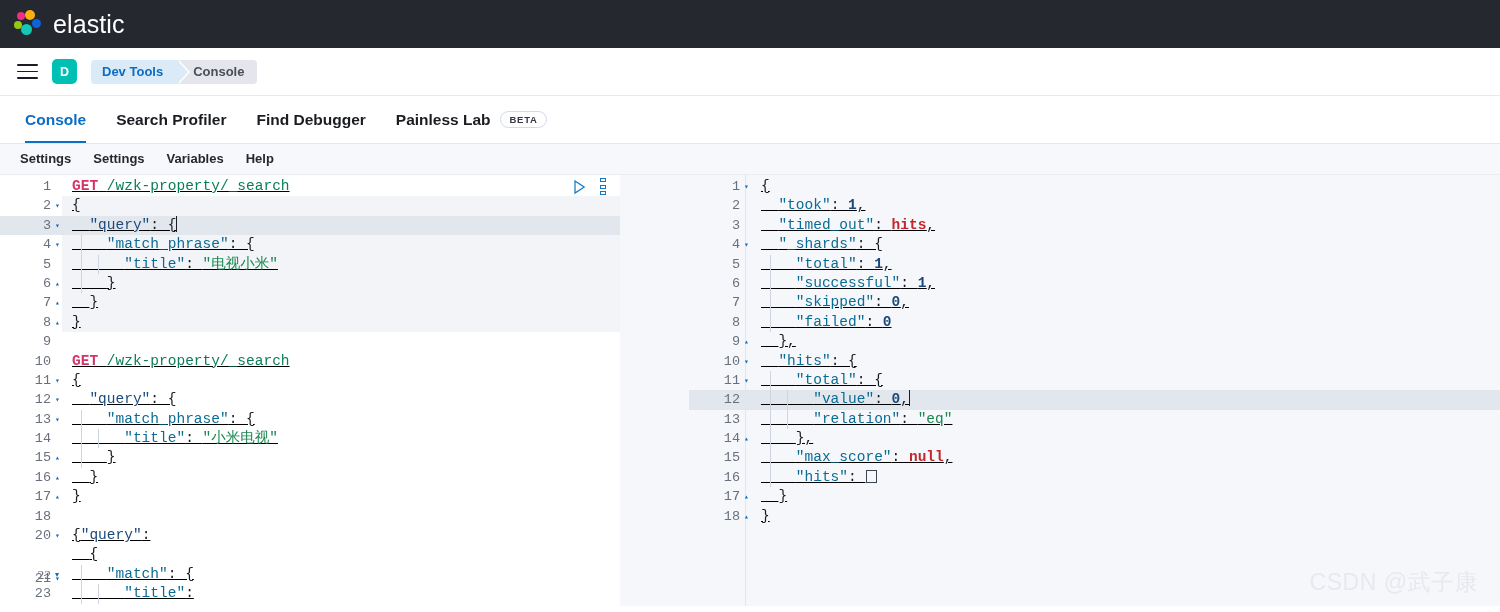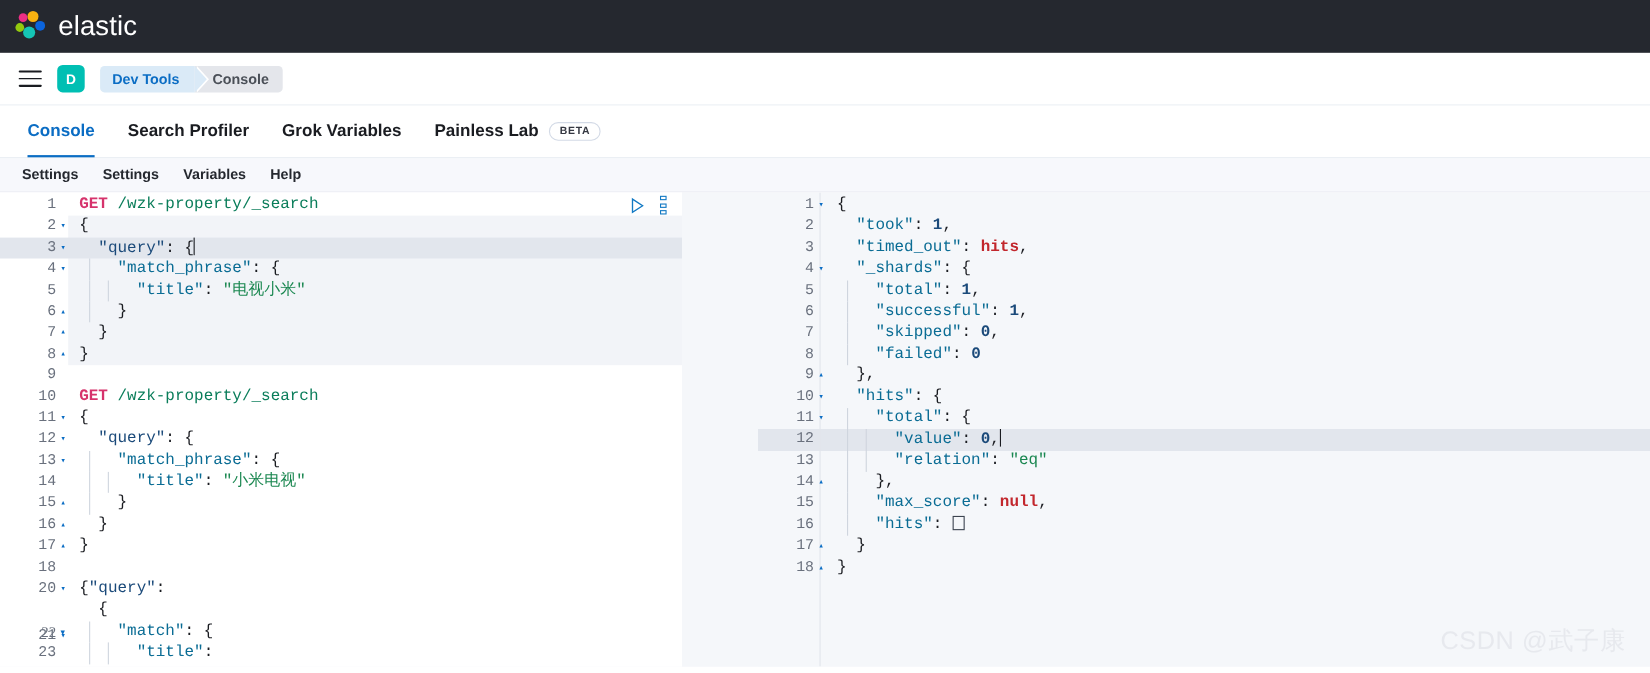--- a/index.html
+++ b/index.html
@@ -221,21 +221,21 @@
   }
   .fold {
     position: absolute;
     right: -9px; top: 0;
     width: 10px;
     color: #0b6dc4;
     font-size: 8px;
     line-height: 19.4px;
     text-align: left;
   }
-  .ctext { padding-left: 16px; position: relative; z-index: 2; }
+  .ctext { padding-left: 16px; position: relative; z-index: 2; text-decoration: underline; }
 
   
   #req-gutter-bg {
     position: absolute; left: 0; top: 0;
     width: 62px; height: 431px;
     background: #ffffff; z-index: 0;
   }
   #req-code-bg {
     position: absolute; left: 62px; top: 0;
     width: 558px; height: 431px;
@@ -375,21 +375,21 @@
 </div>
 
 <div id="tabs-row">
     <div class="tab active">
       <span>Console</span>
     </div>
     <div class="tab">
       <span>Search Profiler</span>
     </div>
     <div class="tab">
-      <span>Grok Variables</span>
+      <span>Find Debugger</span>
     </div>
     <div class="tab">
       <span>Painless Lab</span>
       <span class="beta-badge">BETA</span>
     </div>
   </div>
 
 <div id="console-menu">
     <div class="menu-item">Settings</div>
     <div class="menu-item">Settings</div>

